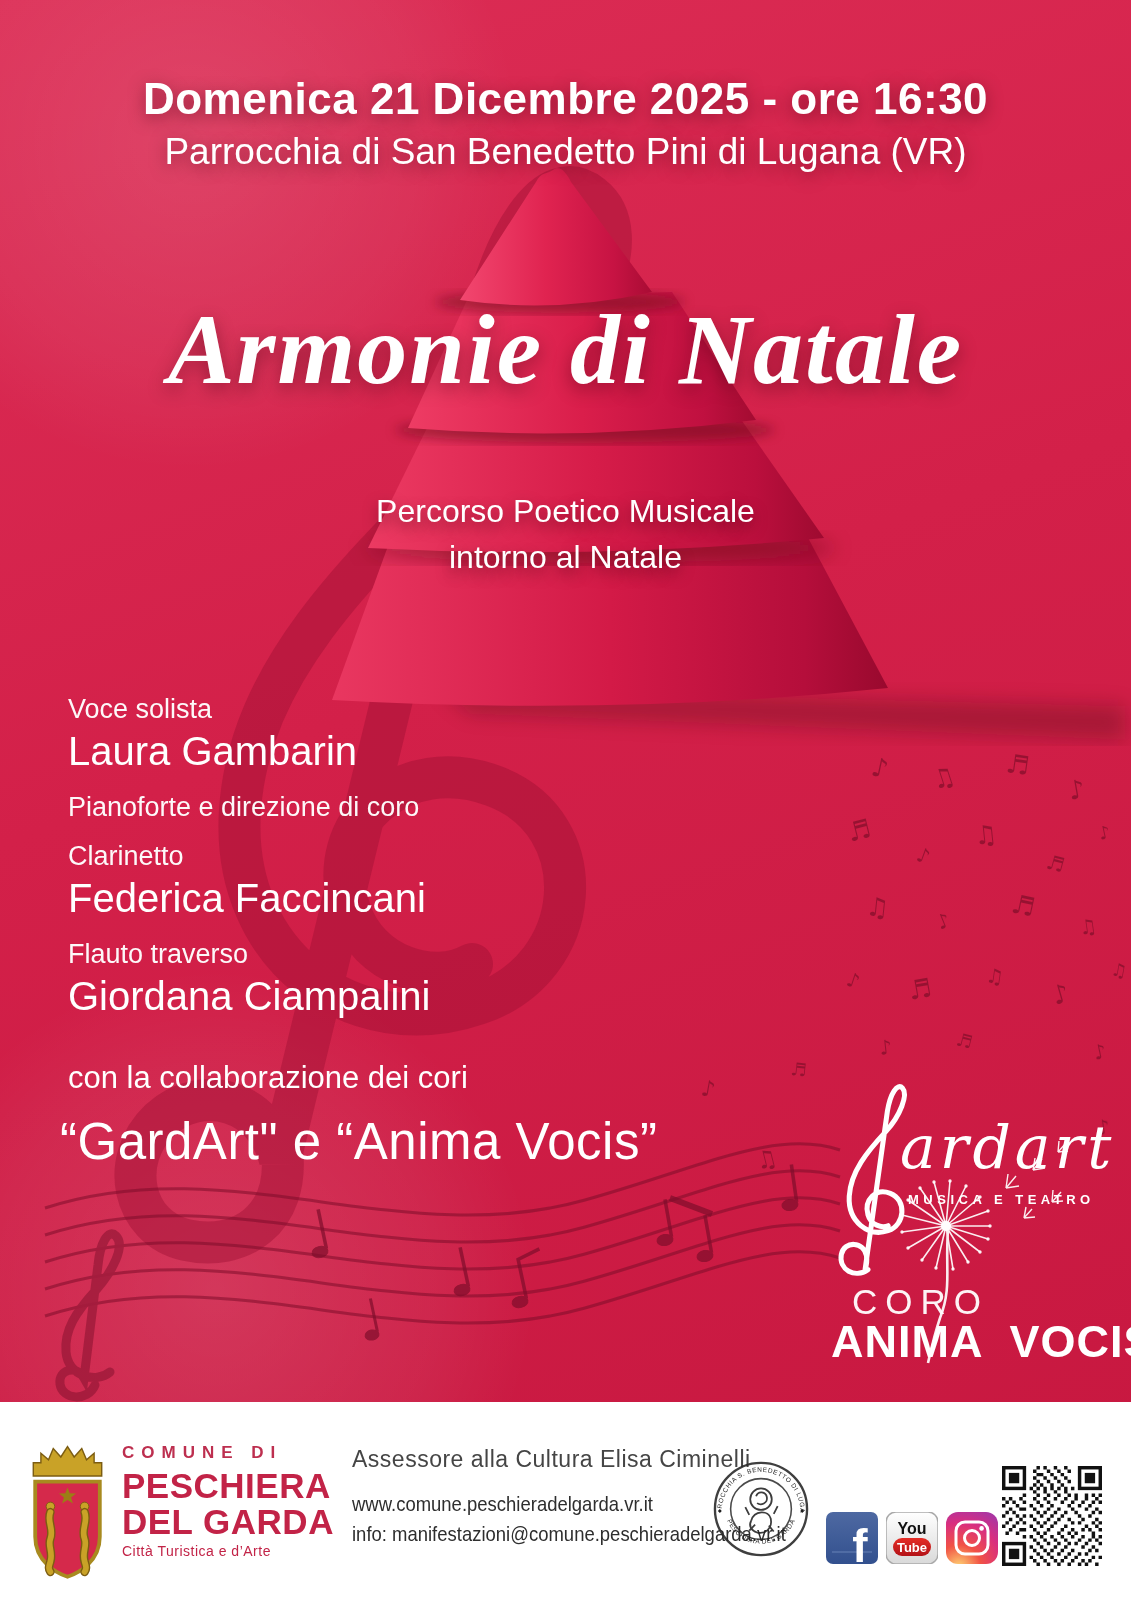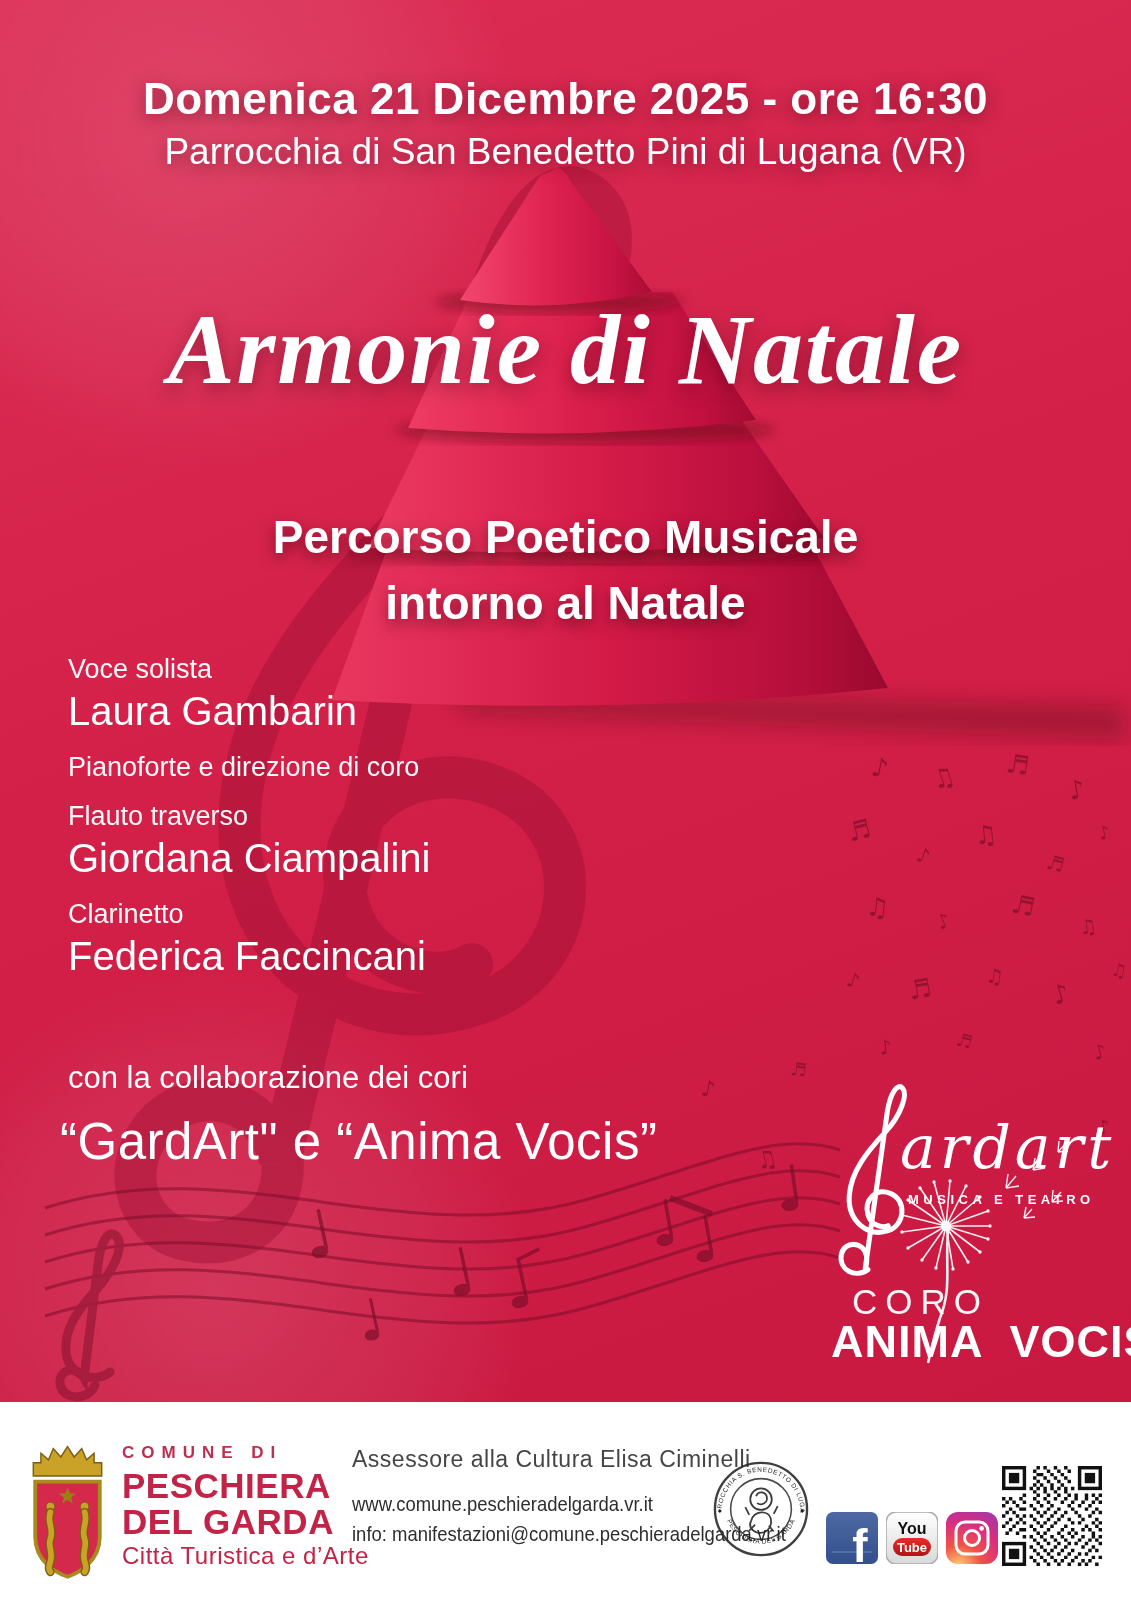--- a/index.html
+++ b/index.html
@@ -7,43 +7,43 @@
     background:linear-gradient(160deg,#dc2d55 0%,#d32049 42%,#c6173f 100%);
     font-family:"Liberation Sans",sans-serif;color:#fff;}
   .bg{position:absolute;left:0;top:0;width:1131px;height:1600px;}
   .abs{position:absolute;}
   .center{left:0;width:1131px;text-align:center;}
   .shadowed{text-shadow:0 4px 16px rgba(70,0,18,.5);}
   .date{top:74px;font-size:44px;font-weight:bold;letter-spacing:.5px;}
   .venue{top:131px;font-size:37px;}
   .title{top:292px;font-family:Liberation Serif, serif;font-style:italic;font-weight:bold;
     font-size:100px;letter-spacing:2px;text-shadow:0 6px 18px rgba(70,0,18,.45);}
-  .subtitle{top:504px;font-size:46px;font-weight:bold;line-height:1.44;
+  .subtitle{top:488px;font-size:32px;font-weight:normal;line-height:1.44;
     text-shadow:0 6px 14px rgba(70,0,18,.55);}
-  .performers{left:68px;top:636px;}
+  .performers{left:68px;top:676px;}
   .role{font-size:27px;margin-top:18px;opacity:.97;}
   .pname{font-size:40px;margin-top:4px;}
   .collab-intro{left:68px;top:1060px;font-size:31px;}
   .choirs{left:60px;top:1112px;font-size:51px;letter-spacing:.5px;}
   .gardart-clef{left:833px;top:1068px;}
   .gardart-name{left:900px;top:1112px;font-family:"DejaVu Serif",serif;font-style:italic;
     font-size:60px;letter-spacing:4px;}
   .gardart-tagline{left:908px;top:1192px;font-size:13px;letter-spacing:4.5px;font-weight:bold;}
   .dandelion{left:828px;top:1118px;}
   .av-coro{left:852px;top:1282px;font-size:35px;letter-spacing:8px;opacity:.95;}
   .av-name{left:831px;top:1316px;font-size:45px;font-weight:bold;letter-spacing:1px;}
   .av-name span{margin-right:26px;}
   .av-name span:last-child{margin-right:0;}
   .footer{position:absolute;left:0;top:1402px;width:1131px;height:198px;background:#fff;color:#3c3c3c;}
   .crest{left:20px;top:36px;}
   .comune{left:122px;top:42px;color:#c22347;line-height:1;}
   .comune-l1{font-size:17px;font-weight:bold;letter-spacing:7px;margin-bottom:7px;color:#bd2f4f;}
   .comune-l2{font-size:35px;font-weight:bold;letter-spacing:.5px;}
   .comune-l3{font-size:35px;font-weight:bold;letter-spacing:.5px;margin-top:1px;}
-  .comune-l4{font-size:24px;margin-top:5px;letter-spacing:.5px;}
+  .comune-l4{font-size:14px;margin-top:5px;letter-spacing:.5px;}
   .midcol{left:352px;top:44px;}
   .assessore{font-size:23px;color:#454545;letter-spacing:.5px;}
   .weblines{margin-top:16px;font-size:21px;color:#2e2e2e;line-height:1.45;}
   .squish{display:inline-block;transform:scaleX(.88);transform-origin:left;}
   .seal{left:712px;top:58px;}
   .fb{left:826px;top:110px;}
   .yt{left:886px;top:110px;}
   .ig{left:946px;top:110px;}
   .qr{left:1002px;top:64px;}
 </style>
@@ -188,27 +188,27 @@
   </div>
 
   <section class="abs performers">
     <div>
       <div class="role">Voce solista</div>
       <div class="pname">Laura Gambarin</div>
     </div>
     <div>
       <div class="role">Pianoforte e direzione di coro</div>
     </div>
+    <div style="margin-top:8px;">
+      <div class="role">Clarinetto</div>
+      <div class="pname">Federica Faccincani</div>
+    </div>
     <div>
       <div class="role">Flauto traverso</div>
       <div class="pname">Giordana Ciampalini</div>
-    </div>
-    <div style="margin-top:8px;">
-      <div class="role">Clarinetto</div>
-      <div class="pname">Federica Faccincani</div>
     </div>
   </section>
 
   <div class="abs collab-intro">con la collaborazione dei cori</div>
   <div class="abs choirs">“GardArt" e “Anima Vocis”</div>
 
   <div>
     <svg class="abs gardart-clef" width="80" height="216" viewBox="0 0 220 600">
       <path d="M96 560 C60 586 14 560 22 518 C30 478 86 482 92 522 C94 536 92 548 88 560 L150 120 C158 70 178 40 192 56 C208 74 186 132 146 176 C94 232 48 288 44 356 C40 428 98 470 152 452 C200 436 204 366 158 348 C118 332 84 366 96 408 C104 436 134 446 152 438" fill="none" stroke="#ffffff" stroke-width="14" stroke-linecap="round"></path>
     </svg>

